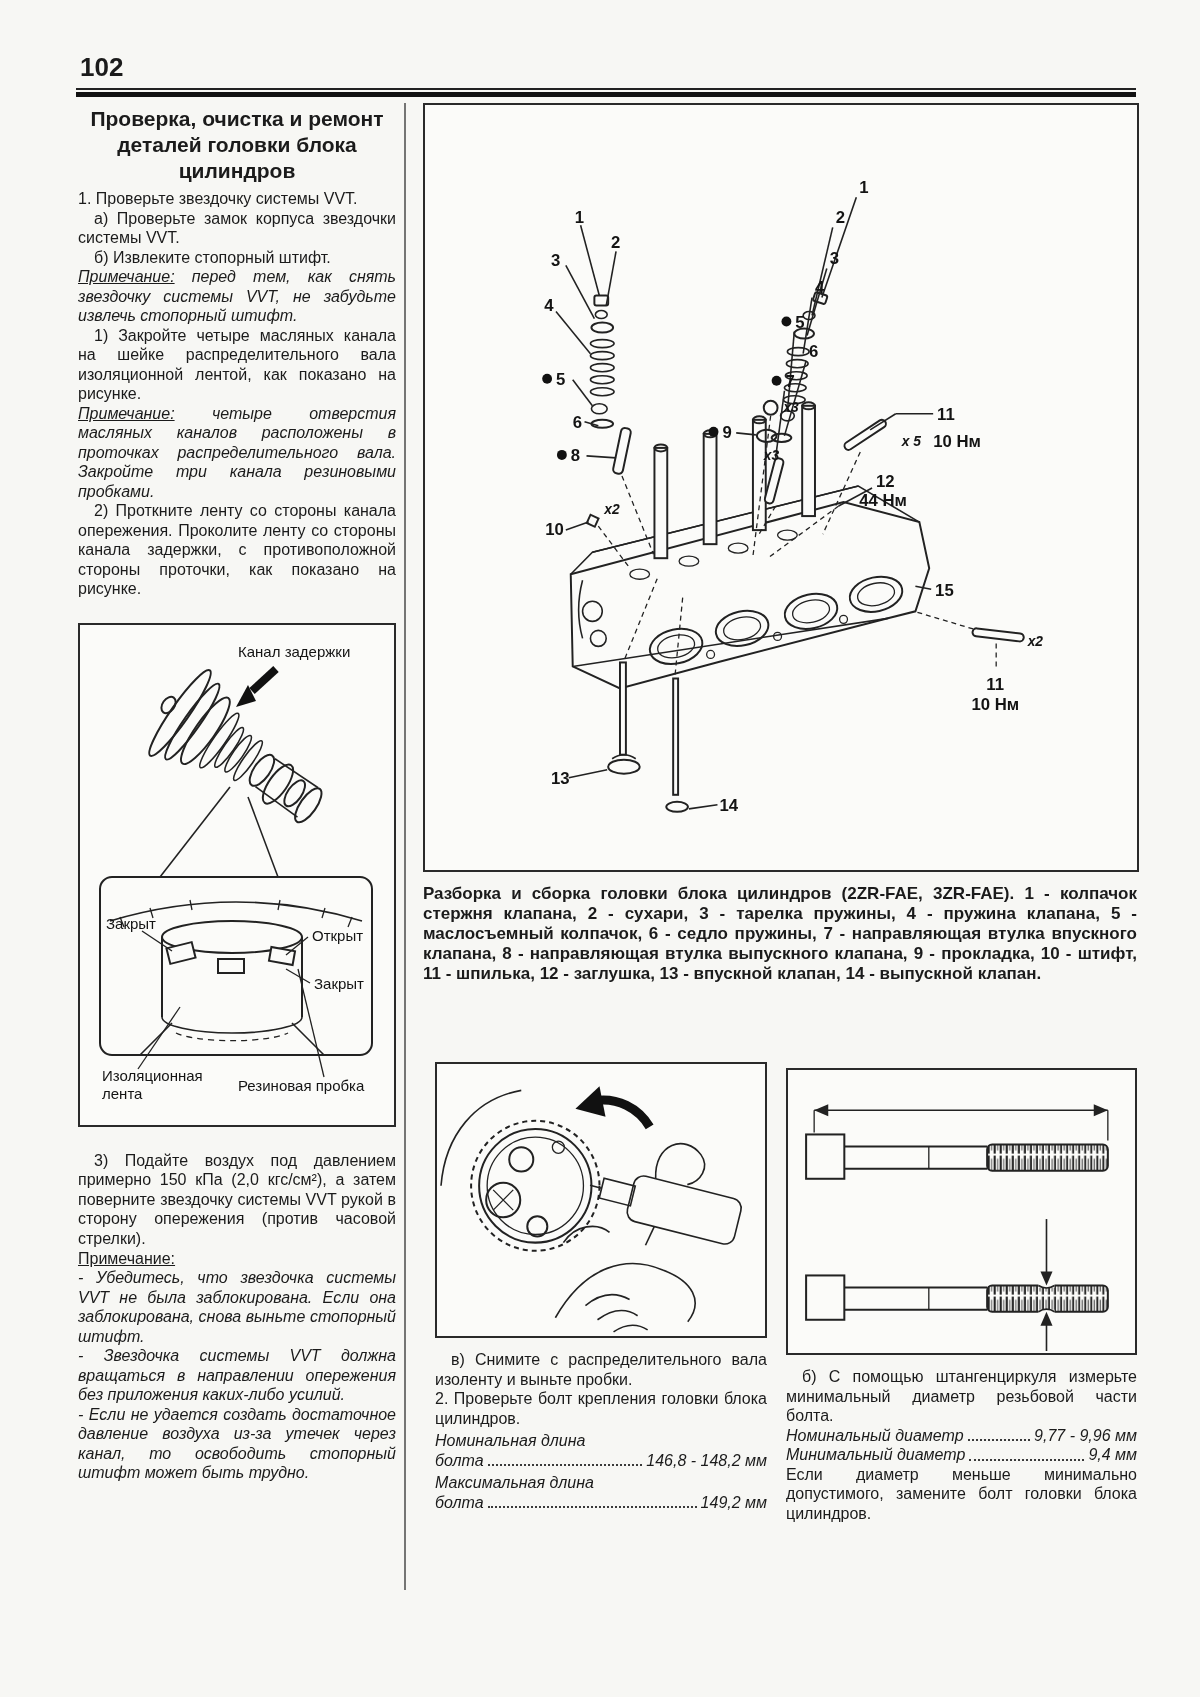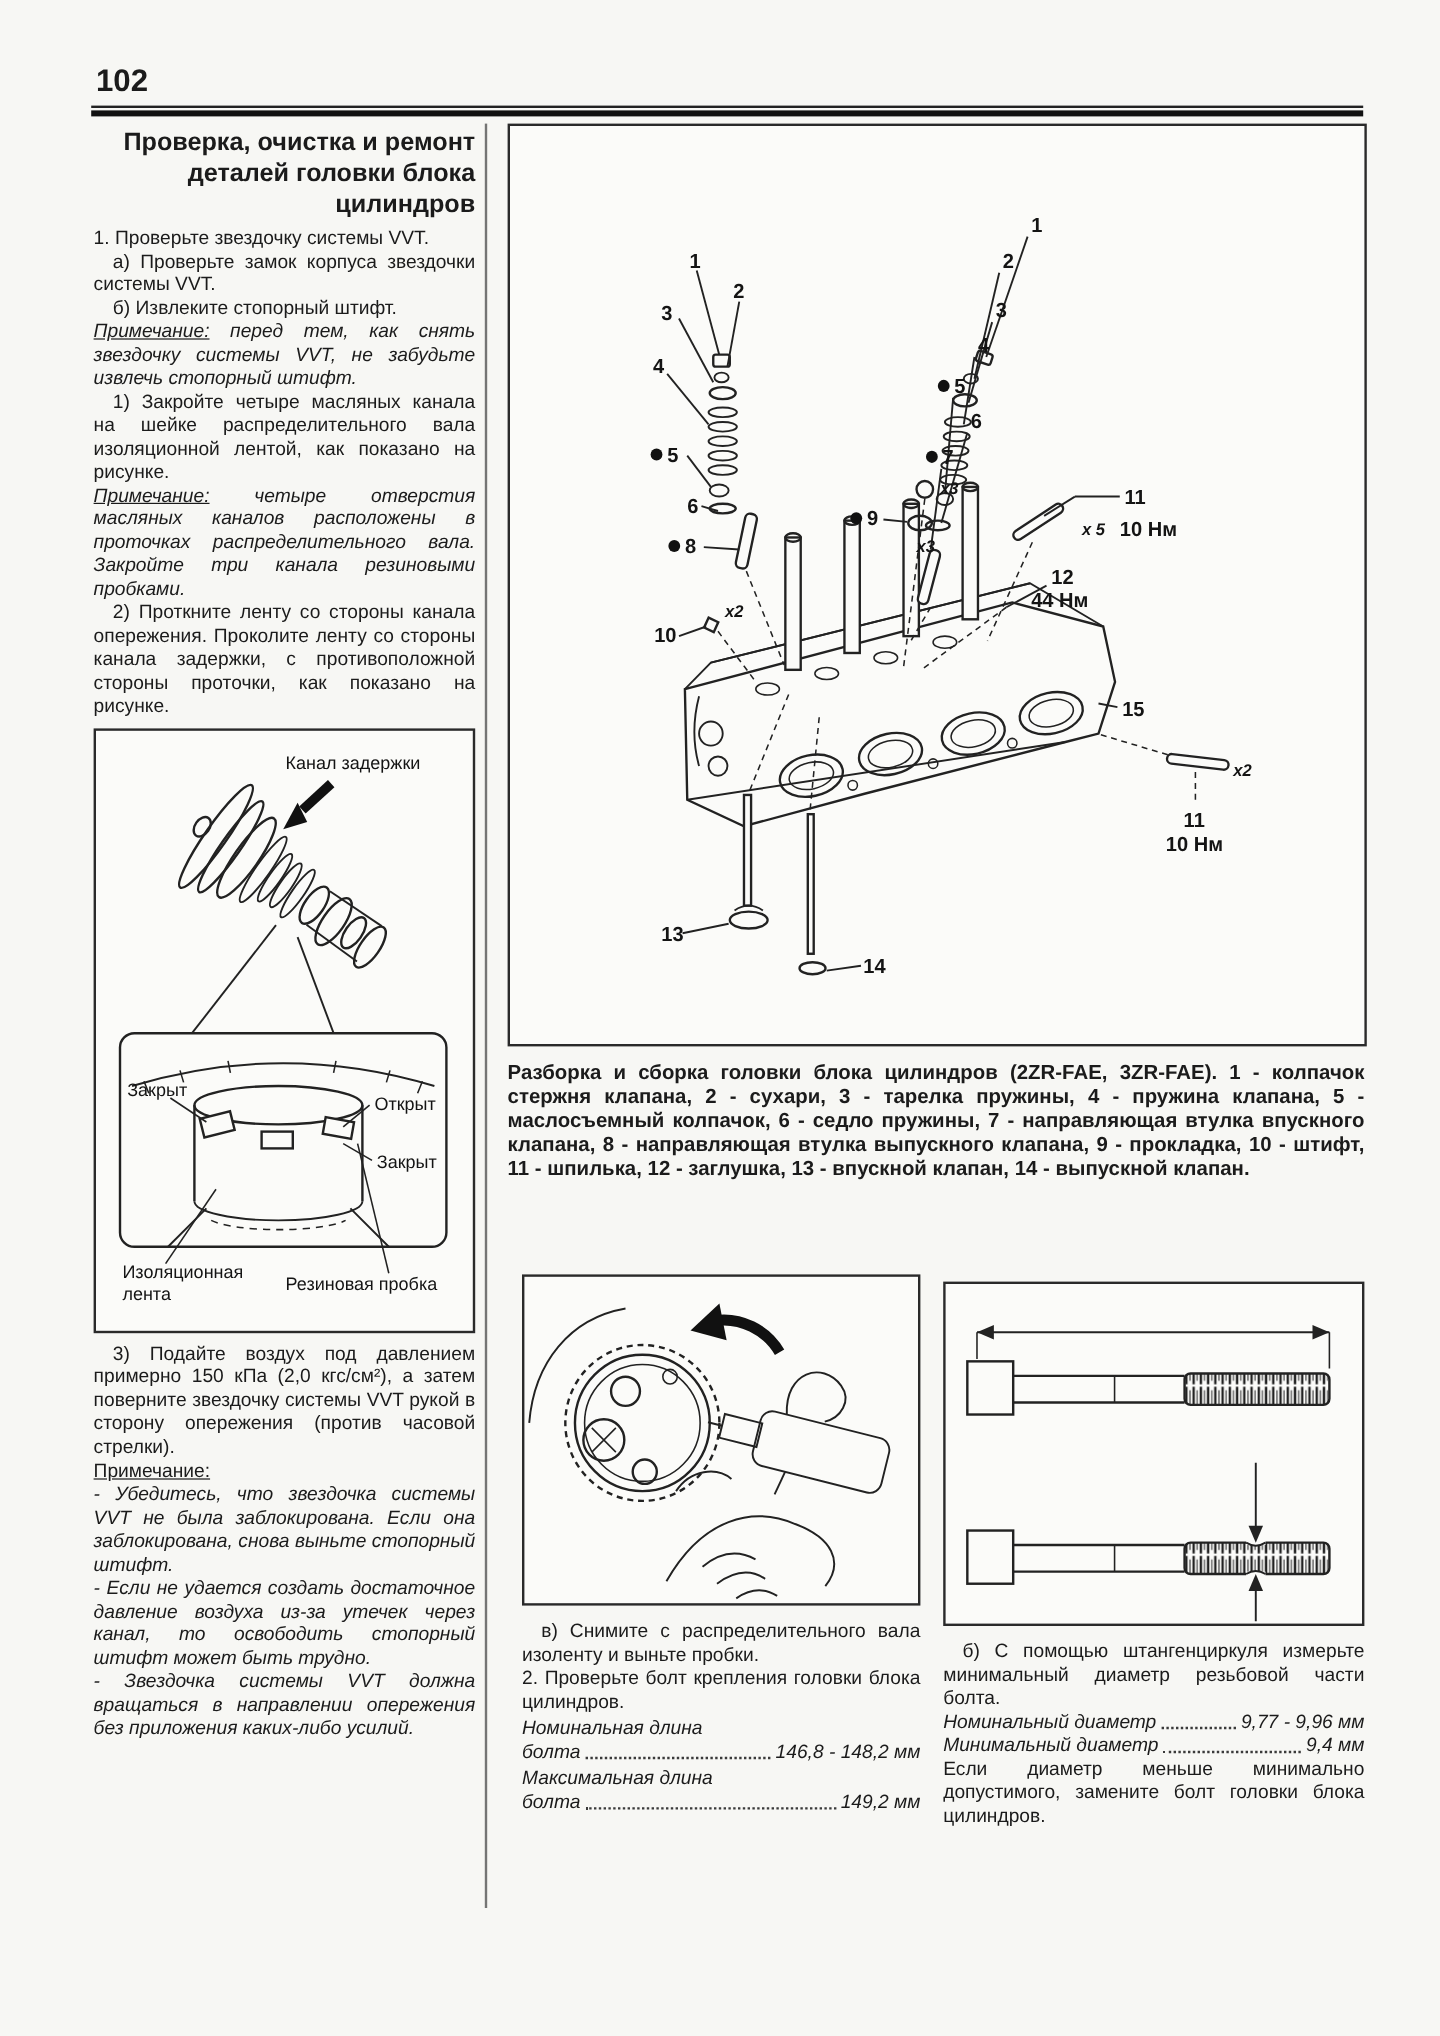--- a/index.html
+++ b/index.html
@@ -7,26 +7,26 @@
         font-family:"Liberation Sans",sans-serif;color:#1b1b1b;overflow:hidden;}
   
   .pagenum{position:absolute;left:80px;top:52px;font-size:26px;font-weight:bold;text-align:right;}
   .ptitle{position:absolute;left:0;top:54px;width:1200px;text-align:center;font-size:25px;font-weight:bold;letter-spacing:.5px;}
   .rule-thin{position:absolute;left:76px;top:88px;width:1060px;height:2px;background:#222;}
   .rule-thick{position:absolute;left:76px;top:92px;width:1060px;height:5px;background:#111;}
   .vrule{position:absolute;left:404px;top:103px;width:2px;height:1487px;background:#4a4a4a;opacity:.75;}
 
   
   .colL{position:absolute;left:78px;top:106px;width:318px;font-size:16px;line-height:1.22;text-align:justify;}
-  .colL h2{font-size:21px;line-height:1.24;margin:0 0 5px 0;text-align:right;}
+  .colL h2{font-size:21px;line-height:1.24;margin:0 0 5px 0;text-align:center;}
   p{margin:0;}
   .ind{text-indent:16px;}
   .note{font-style:italic;}
   .nlabel{text-decoration:underline;}
-  .figboxL{border:2px solid #2a2a2a;height:500px;margin:8px 0;background:#fbfbf9;}
+  .figboxL{border:2px solid #2a2a2a;height:500px;margin:24px 0;background:#fbfbf9;}
   .figboxM{border:2px solid #2a2a2a;height:272px;margin:0 0 12px 0;background:#fbfbf9;}
   .figboxR{border:2px solid #2a2a2a;height:283px;margin:8px 0 12px 0;background:#fbfbf9;}
 
   .figMain{position:absolute;left:423px;top:103px;width:712px;height:765px;border:2px solid #2a2a2a;background:#fbfbf9;}
   .caption{position:absolute;left:423px;top:884px;width:714px;font-size:17px;font-weight:bold;line-height:1.18;text-align:justify;}
 
   .colM{position:absolute;left:435px;top:1062px;width:332px;font-size:16px;line-height:1.22;text-align:justify;}
   .colR{position:absolute;left:786px;top:1060px;width:351px;font-size:16px;line-height:1.22;text-align:justify;}
 
   .specl1{font-style:italic;margin-top:3px;}
@@ -119,22 +119,22 @@
         <text class="figlabel" x="22" y="474">лента</text>
         <line class="s12" x1="58" y1="444" x2="100" y2="382"></line>
         <text class="figlabel" x="158" y="466">Резиновая пробка</text>
         <line class="s12" x1="244" y1="452" x2="218" y2="344"></line>
       </svg>
     </div>
 
     <p class="ind">3) Подайте воздух под давлением примерно 150 кПа (2,0 кгс/см²), а затем поверните звездочку системы VVT рукой в сторону опережения (против часовой стрелки).</p>
     <p><span class="nlabel">Примечание:</span></p>
     <p class="note">- Убедитесь, что звездочка системы VVT не была заблокирована. Если она заблокирована, снова выньте стопорный штифт.</p>
+    <p class="note">- Звездочка системы VVT должна вращаться в направлении опережения без приложения каких-либо усилий.</p>
     <p class="note">- Если не удается создать достаточное давление воздуха из-за утечек через канал, то освободить стопорный штифт может быть трудно.</p>
-    <p class="note">- Звездочка системы VVT должна вращаться в направлении опережения без приложения каких-либо усилий.</p>
   </div>
 
   <div class="figMain">
     <svg width="100%" height="100%" viewBox="0 0 723 763" preserveAspectRatio="none">
 
       <g>
         <path class="s2" d="M148,468 L425,396 L502,416 L512,462 L498,505 L470,512 L300,555 L198,582 L150,560 Z"></path>
         <path class="s16" d="M148,468 L170,446 L440,380 L502,416"></path>
         <path class="s16" d="M170,446 L440,380"></path>
         <path class="s16" d="M150,560 L470,512"></path>

